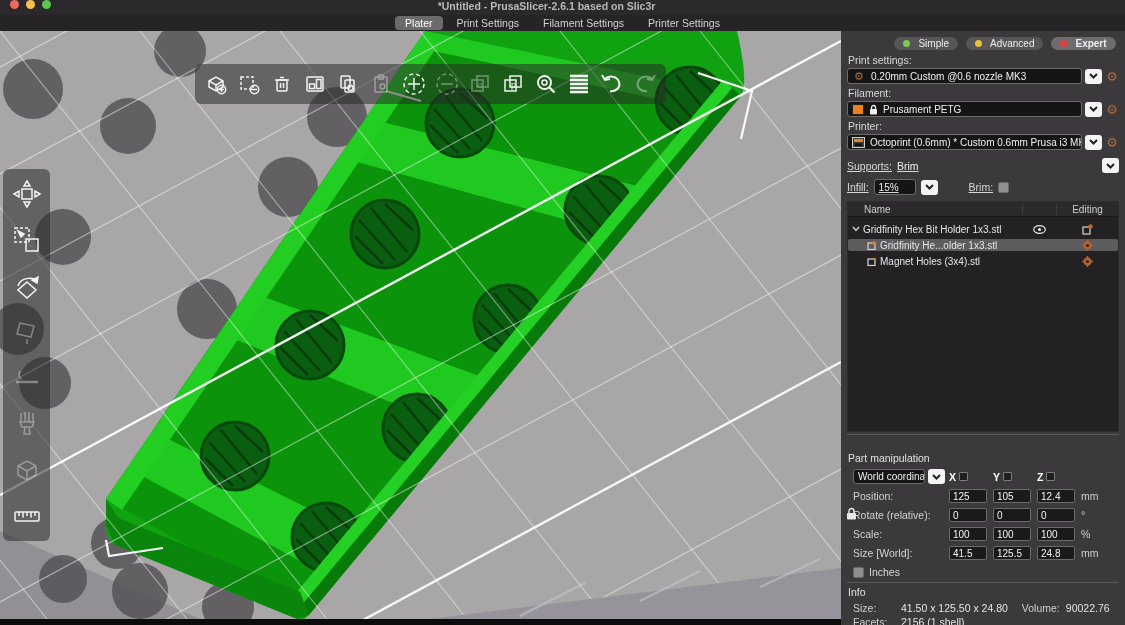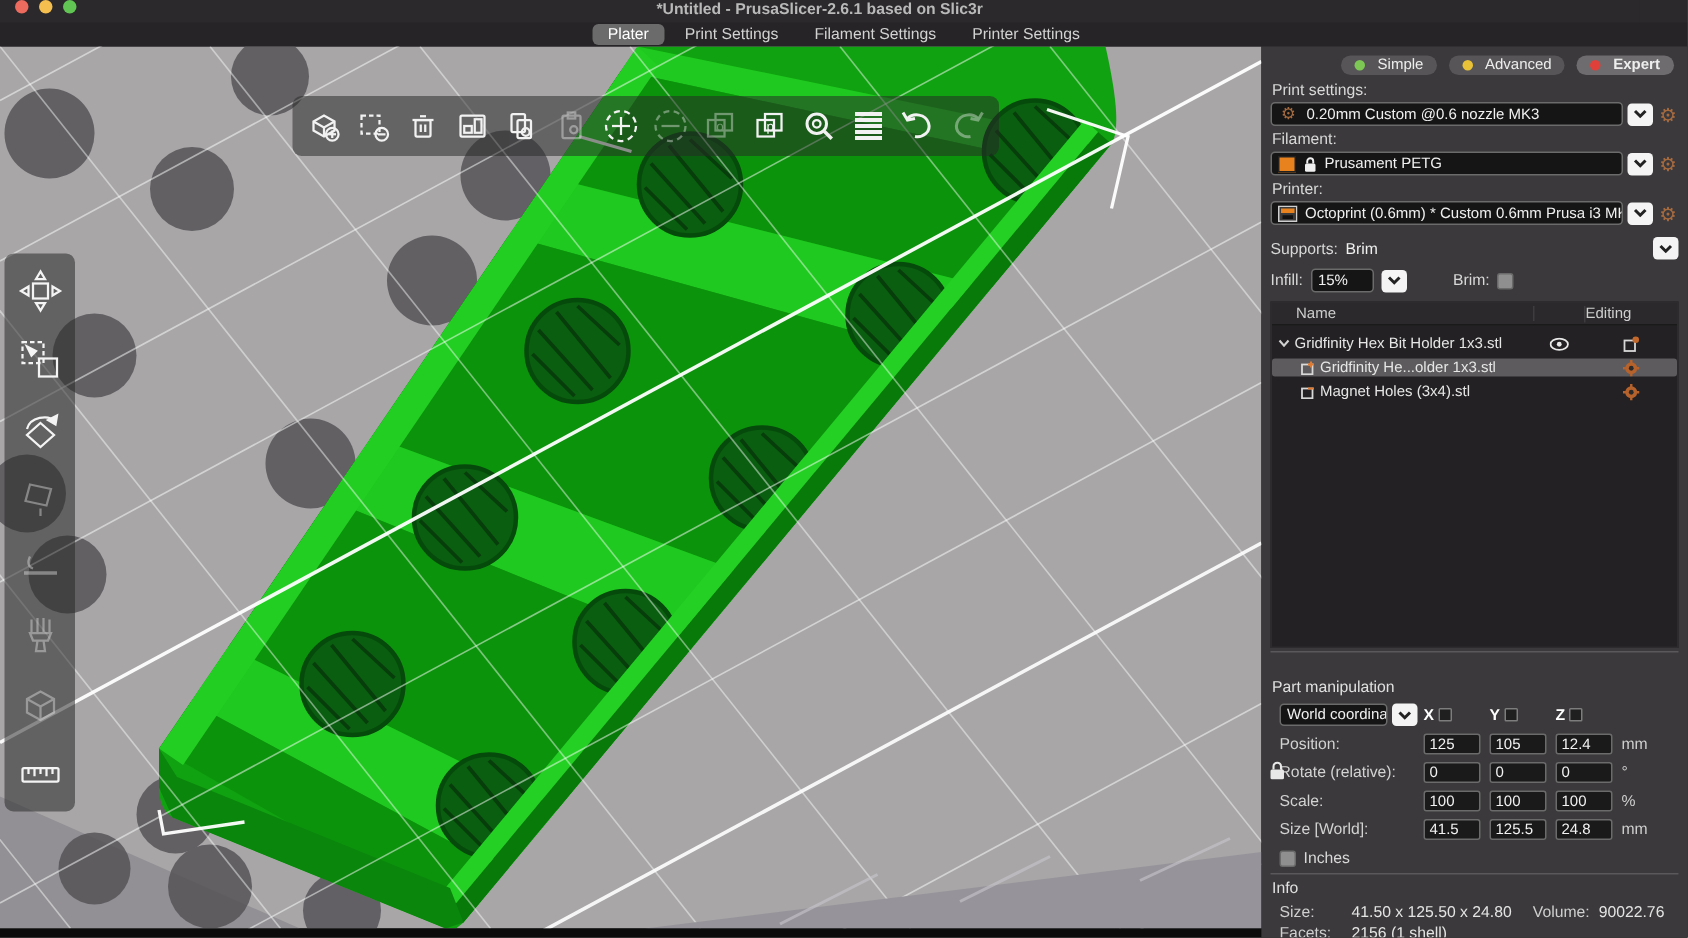--- a/index.html
+++ b/index.html
@@ -41,29 +41,29 @@
   .mode .dot{width:7px;height:7px;border-radius:50%;}
   .mode.active{background:#6e6c6e;font-weight:bold;}
   .plabel{margin:3px 0 2px 1px;}
   .comborow{display:flex;align-items:center;gap:3px;}
   .combo{flex:1;height:16px;background:#151515;border:1px solid #6b6b6b;border-radius:3px;display:flex;align-items:center;gap:5px;padding:0 4px;color:#f0f0f0;white-space:nowrap;overflow:hidden;}
   .combo .ctext{font-size:10px;}
   .chevbtn{width:17px;height:15px;background:#f4f4f4;border-radius:3px;display:flex;align-items:center;justify-content:center;flex:none;}
   .chevbtn svg{stroke:#222;stroke-width:2;fill:none;}
   .cog{color:#a66a3f;font-size:13px;line-height:13px;flex:none;width:14px;text-align:center;}
   .swatch{width:12px;height:11px;flex:none;border:1px solid #222;}
-  .inlinerow{display:flex;align-items:center;margin-top:6px;gap:5px;}
+  .inlinerow{display:flex;align-items:center;margin-top:6px;gap:5px;text-decoration:underline;}
   .checkbox{width:11px;height:11px;background:#8f8f8f;border-radius:2px;border:1px solid #6a6a6a;}
 
   
   #objlist{margin-top:6px;height:231px;background:#232123;border:1px solid #2d2b2d;font-size:10px;}
   #objhead{display:flex;background:#2b292b;color:#cfcfcf;height:15px;align-items:center;border-bottom:1px solid #1a1a1a;}
   #objhead .hname{flex:1;padding-left:16px;}
   #objhead .heye{width:34px;border-left:1px solid #3e3c3e;height:10px;}
-  #objhead .hedit{width:62px;border-left:1px solid #3e3c3e;}
+  #objhead .hedit{width:62px;text-align:center;border-left:1px solid #3e3c3e;}
   .orow{display:flex;align-items:center;height:12px;margin-top:4px;color:#e6e6e6;}
   .orow.selected{background:#5d5b5d;border-radius:2px;}
   .orow .nm{flex:1;display:flex;align-items:center;gap:3px;white-space:nowrap;overflow:hidden;}
   .orow .eye{width:34px;display:flex;justify-content:center;}
   .orow .edit{width:62px;display:flex;justify-content:center;}
 
   
   #manip{margin-top:2px;border-top:1px solid #5a585a;padding-top:17px;position:relative;}
   #manip h3{margin:0 0 5px 1px;font-size:10.5px;font-weight:normal;color:#e0e0e0;}
   .mgrid{display:grid;grid-template-columns:92px 40px 40px 40px 26px;column-gap:4px;row-gap:5px;align-items:center;margin-left:6px;}

